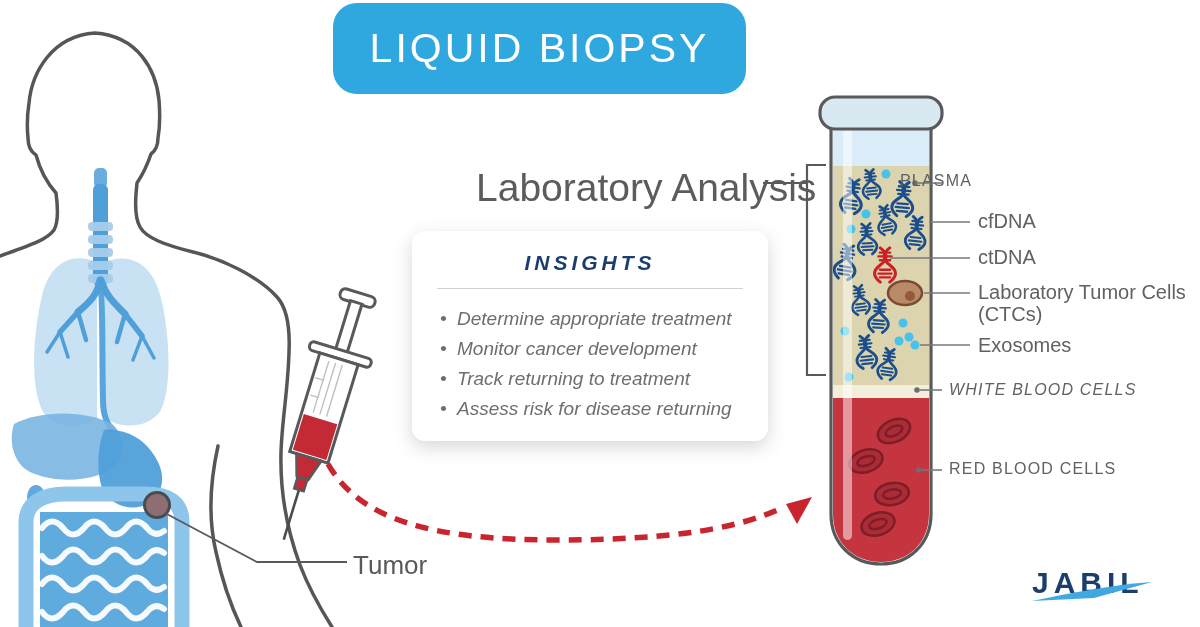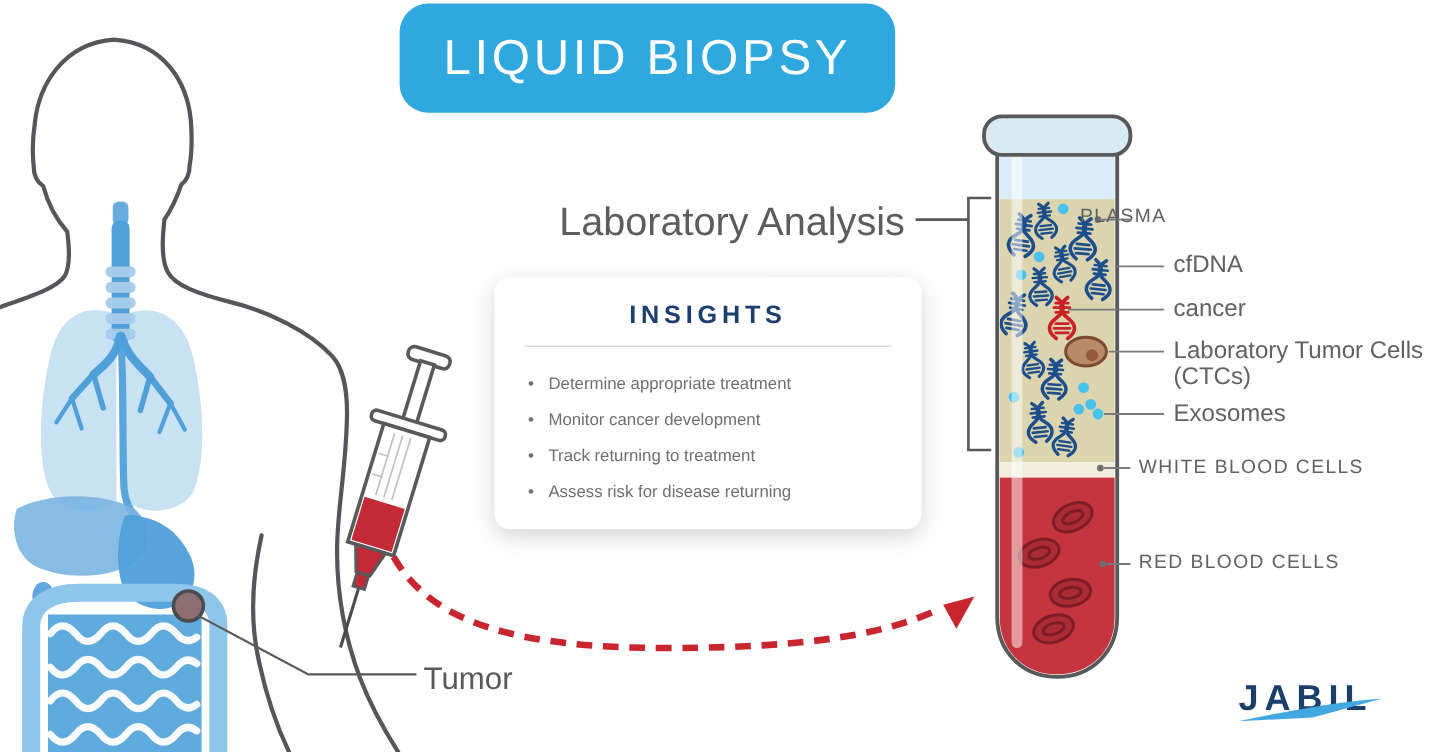--- a/index.html
+++ b/index.html
@@ -5,27 +5,27 @@
   html,body{margin:0;padding:0;}
   body{width:1200px;height:627px;overflow:hidden;font-family:"Liberation Sans",sans-serif;}
   .canvas{position:relative;width:1200px;height:456px;
     background:radial-gradient(130% 130% at 50% 42%, #ffffff 60%, #fbfbfc 78%, #efeff0 94%, #e7e7e9 100%);}
   svg.art{position:absolute;left:0;top:0;}
 
   .banner{position:absolute;left:333px;top:3px;width:413px;height:91px;background:#2fa8df;
     border-radius:24px;display:flex;align-items:center;justify-content:center;}
   .banner span{color:#ffffff;font-size:41px;letter-spacing:3px;font-weight:400;}
 
-  .lab-heading{position:absolute;left:466px;top:166px;font-size:33px;color:#5b5c5e;white-space:nowrap;}
+  .lab-heading{position:absolute;left:476px;top:166px;font-size:39px;color:#5b5c5e;white-space:nowrap;}
 
   .insights{position:absolute;left:412px;top:231px;width:356px;height:210px;background:#ffffff;
-    border-radius:13px;box-shadow:0 6px 18px rgba(110,110,118,.28);}
+    border-radius:13px;box-shadow:0 6px 18px rgba(110,110,118,.28);font-style:italic;}
   .insights h2{margin:20px 0 0 0;text-align:center;color:#1c3e6e;font-size:21px;letter-spacing:4px;font-weight:bold;}
   .insights .divider{width:306px;height:1px;background:#cfd0d2;margin:13px auto 0 auto;}
-  .insights ul{margin:15px 0 0 28px;padding:0;color:#6d6e71;font-size:14px;line-height:30px;}
+  .insights ul{margin:15px 0 0 28px;padding:0;color:#6d6e71;font-size:19px;line-height:30px;}
   .insights li{list-style:none;position:relative;padding-left:17px;white-space:nowrap;}
   .insights li::before{content:"\2022";position:absolute;left:0;top:0;color:#6d6e71;}
 
   .tumor-label{position:absolute;left:353px;top:550px;font-size:26px;color:#58595b;}
 
   .tube-label{position:absolute;white-space:nowrap;color:#5f6164;}
   .caps{font-size:16px;letter-spacing:1.2px;}
   .big{font-size:20px;}
   .ctc-label span{display:block;line-height:22px;}
 
@@ -222,27 +222,27 @@
     <li>Monitor cancer development</li>
     <li>Track returning to treatment</li>
     <li>Assess risk for disease returning</li>
   </ul>
 </div>
 
 <div class="tumor-label">Tumor</div>
 
 <div class="tube-label caps" style="left:900px;top:172px;">PLASMA</div>
 <div class="tube-label big" style="left:978px;top:210px;">cfDNA</div>
-<div class="tube-label big" style="left:978px;top:246px;">cancer</div>
+<div class="tube-label big" style="left:978px;top:246px;">ctDNA</div>
 <div class="tube-label big ctc-label" style="left:978px;top:281px;">
   <span>Laboratory Tumor Cells</span>
   <span>(CTCs)</span>
 </div>
 <div class="tube-label big" style="left:978px;top:334px;">Exosomes</div>
-<div class="tube-label caps" style="left:949px;top:381px;">WHITE BLOOD CELLS</div>
+<div class="tube-label caps" style="left:949px;top:381px;font-style:italic;">WHITE BLOOD CELLS</div>
 <div class="tube-label caps" style="left:949px;top:460px;">RED BLOOD CELLS</div>
 
 <div class="jabil">
   <span class="word">JABIL</span>
   <svg width="150" height="28" viewBox="0 0 150 28">
     <path d="M 6,24 C 45,16 85,8 126,5 L 68,21 Z" fill="#41a9e0"></path>
   </svg>
 </div>
 
 </div>

